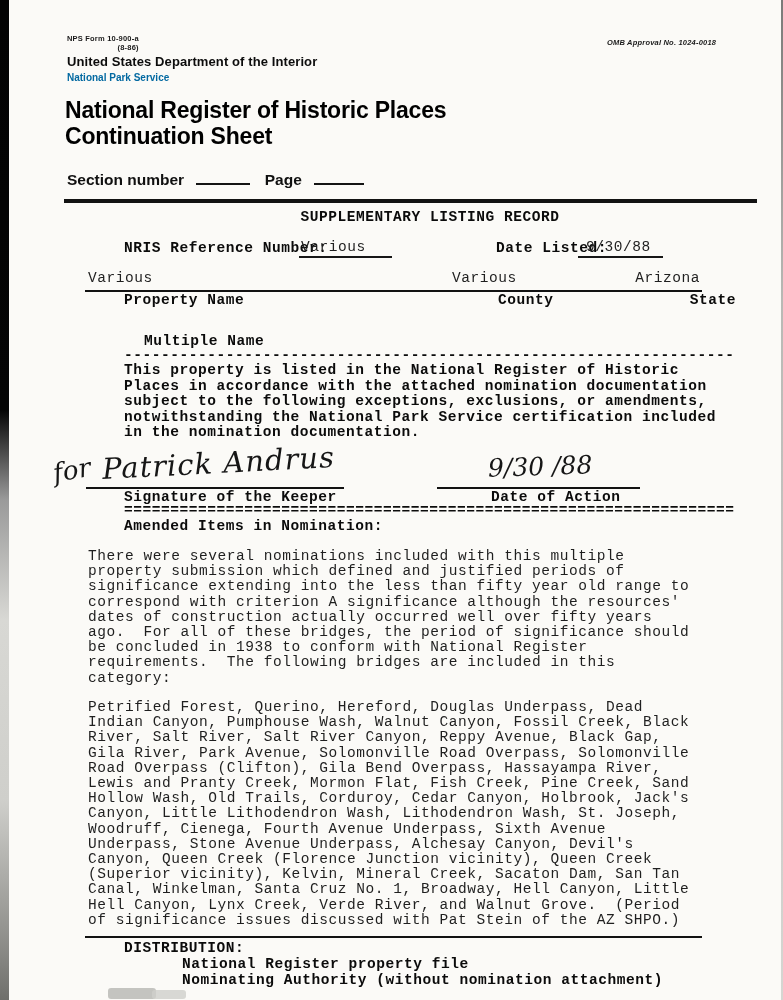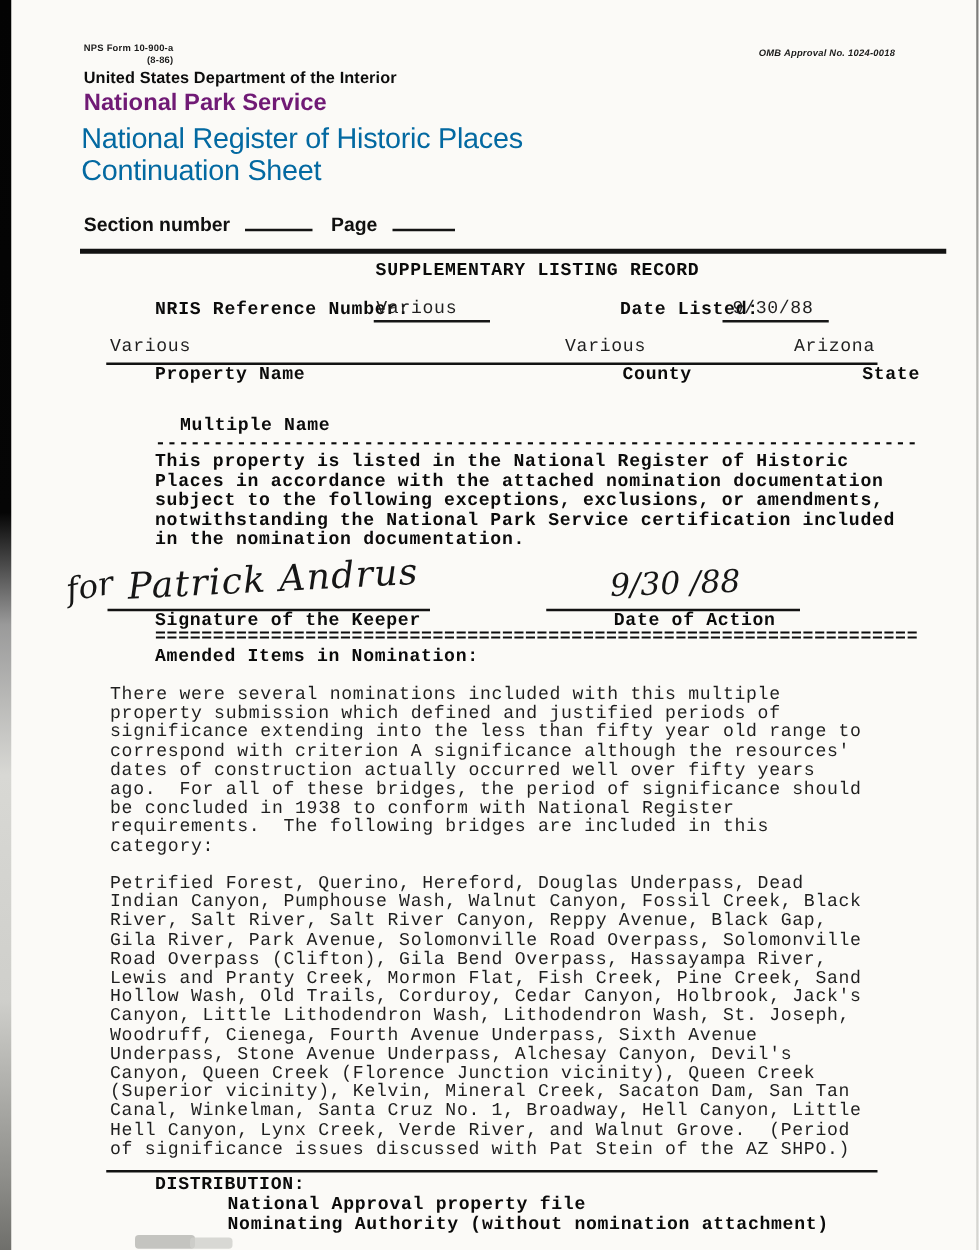--- a/index.html
+++ b/index.html
@@ -4,22 +4,22 @@
 <style>
   html,body { margin:0; padding:0; background:#e8e8e6; }
   .page {
     position:relative; width:783px; height:1000px;
     background:#fbfaf7; overflow:hidden;
     font-family:"Liberation Sans", sans-serif; color:#111;
   }
   .abs { position:absolute; }
   .sans-tiny { font-size:7.5px; font-weight:bold; line-height:9px; letter-spacing:0.2px; color:#1a1a1a; }
   .sans-hdr  { font-size:13px; font-weight:bold; letter-spacing:0.1px; color:#0c0c0c; }
-  .sans-sub  { font-size:19px; font-weight:600; color:#701a75; }
-  .big-title { font-size:23px; font-weight:normal; line-height:26px; letter-spacing:-0.2px; color:#0369a1; }
+  .sans-sub  { font-size:10px; font-weight:600; color:#0369a1; }
+  .big-title { font-size:23px; font-weight:bold; line-height:26px; letter-spacing:-0.2px; color:#000000; }
   .section-row { font-size:15.5px; font-weight:bold; color:#101010; }
   .blank { display:inline-block; border-bottom:2px solid #141414; height:13px; vertical-align:baseline; }
   .mono { font-family:"Liberation Mono", monospace; font-size:14.5px; letter-spacing:0.55px; line-height:15.2px; color:#1f1f1f; }
   .b { font-weight:bold; color:#0b0b0b;margin-left:36px; }
   .pre { white-space:pre; }
   .uline { border-bottom:2px solid #161616; }
   .rule { background:#121212; }
   .hand { font-family:"DejaVu Serif", serif; font-style:italic; color:#161616; }
   .right612 { width:612px; text-align:right; }
   .center612 { width:612px; text-align:center; }
@@ -119,16 +119,16 @@
 Woodruff, Cienega, Fourth Avenue Underpass, Sixth Avenue
 Underpass, Stone Avenue Underpass, Alchesay Canyon, Devil's
 Canyon, Queen Creek (Florence Junction vicinity), Queen Creek
 (Superior vicinity), Kelvin, Mineral Creek, Sacaton Dam, San Tan
 Canal, Winkelman, Santa Cruz No. 1, Broadway, Hell Canyon, Little
 Hell Canyon, Lynx Creek, Verde River, and Walnut Grove.  (Period
 of significance issues discussed with Pat Stein of the AZ SHPO.)</div>
 
   <div class="abs rule" style="left:85px; top:936px; width:617px; height:2px;"></div>
   <div class="abs mono b" style="left:88px; top:941px;">DISTRIBUTION:</div>
-  <div class="abs mono b" style="left:146px; top:957px;">National Approval property file</div>
+  <div class="abs mono b" style="left:146px; top:957px;">National Register property file</div>
   <div class="abs mono b" style="left:146px; top:973px;">Nominating Authority (without nomination attachment)</div>
 
 </div>
 
 </body></html>

